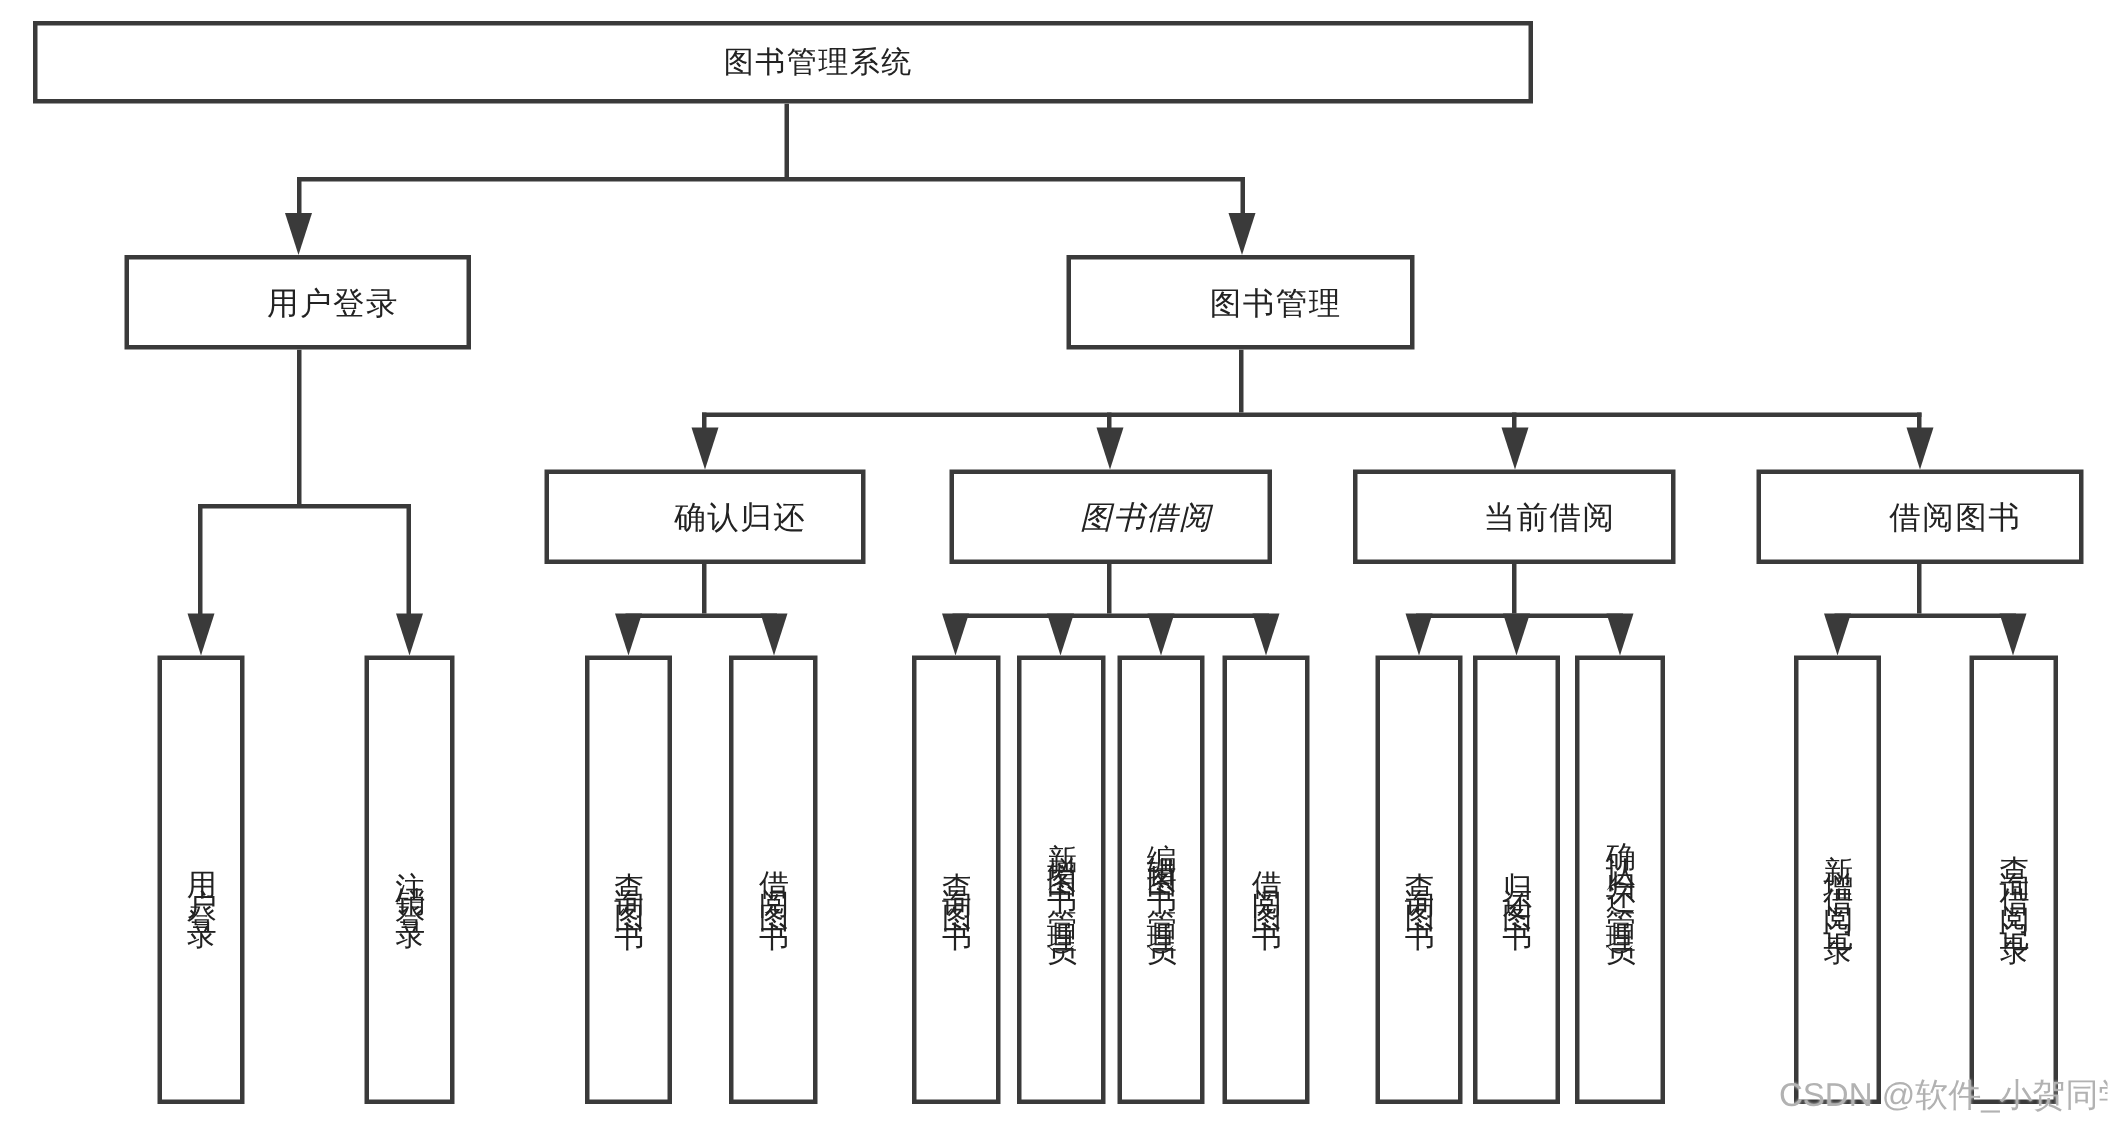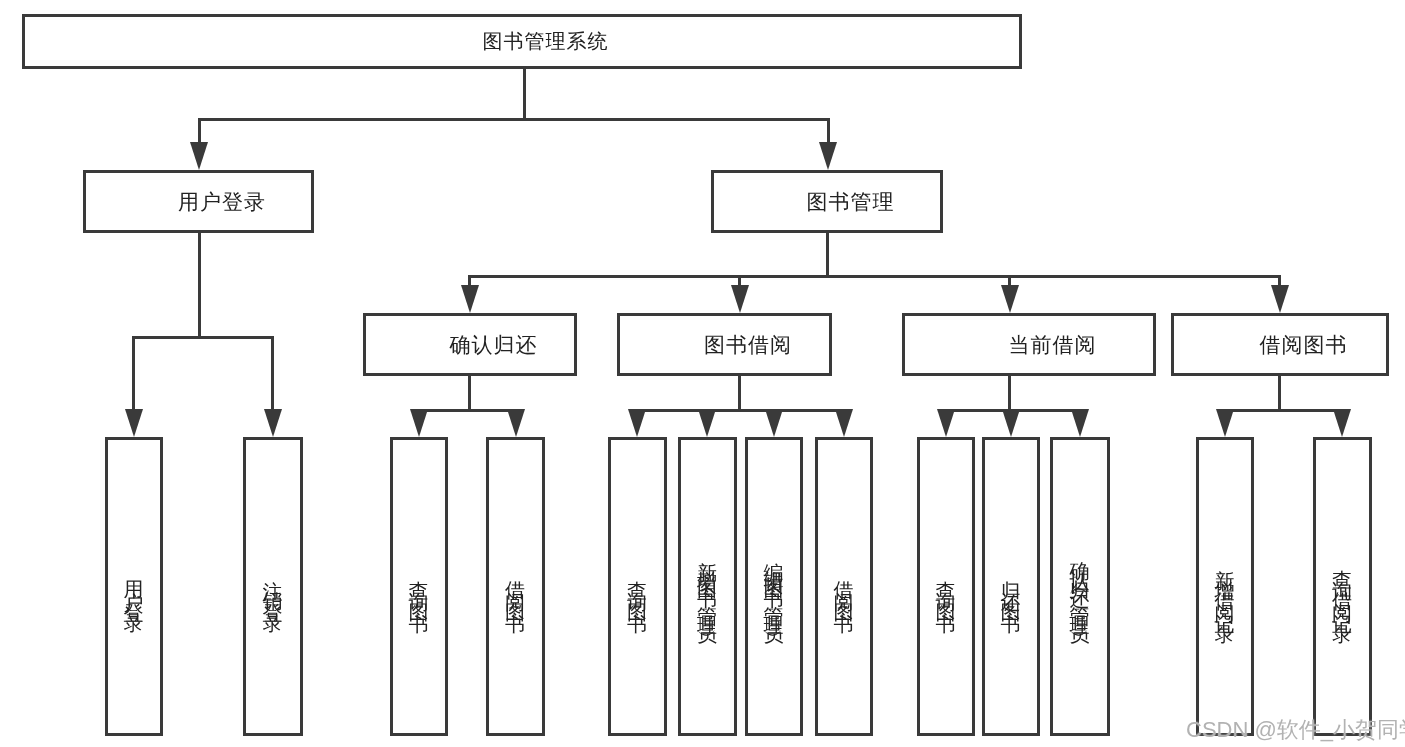--- a/index.html
+++ b/index.html
@@ -77,22 +77,22 @@
 <body>
 
 <div class="canvas">
 
   <div class="hbox" style="left:22px; top:14px; width:1000px; height:55px; font-size:20px;">图书管理系统</div>
 
   <div class="hbox" style="left:83px; top:170px; width:231px; height:63px;">用户登录</div>
   <div class="hbox" style="left:711px; top:170px; width:232px; height:63px;">图书管理</div>
 
   <div class="hbox" style="left:363px; top:313px; width:214px; height:63px;">确认归还</div>
-  <div class="hbox" style="left:617px; top:313px; width:215px; height:63px;">图书借阅</div>
-  <div class="hbox" style="left:902px; top:313px; width:254px; height:63px;">当前借阅</div>
+  <div class="hbox" style="left:633px; top:313px; width:215px; height:63px;font-style:italic;">图书借阅</div>
+  <div class="hbox" style="left:902px; top:313px; width:215px; height:63px;">当前借阅</div>
   <div class="hbox" style="left:1171px; top:313px; width:218px; height:63px;">借阅图书</div>
 
   <div class="vbox" style="left:105px; top:437px; width:58px; height:299px;">用户登录</div>
   <div class="vbox" style="left:243px; top:437px; width:60px; height:299px;">注销登录</div>
 
   <div class="vbox" style="left:390px; top:437px; width:58px; height:299px;">查询图书</div>
   <div class="vbox" style="left:486px; top:437px; width:59px; height:299px;">借阅图书</div>
 
   <div class="vbox" style="left:608px; top:437px; width:59px; height:299px;">查询图书</div>
   <div class="vbox" style="left:678px; top:437px; width:59px; height:299px; letter-spacing:9px;">新增图书（管理员）</div>

